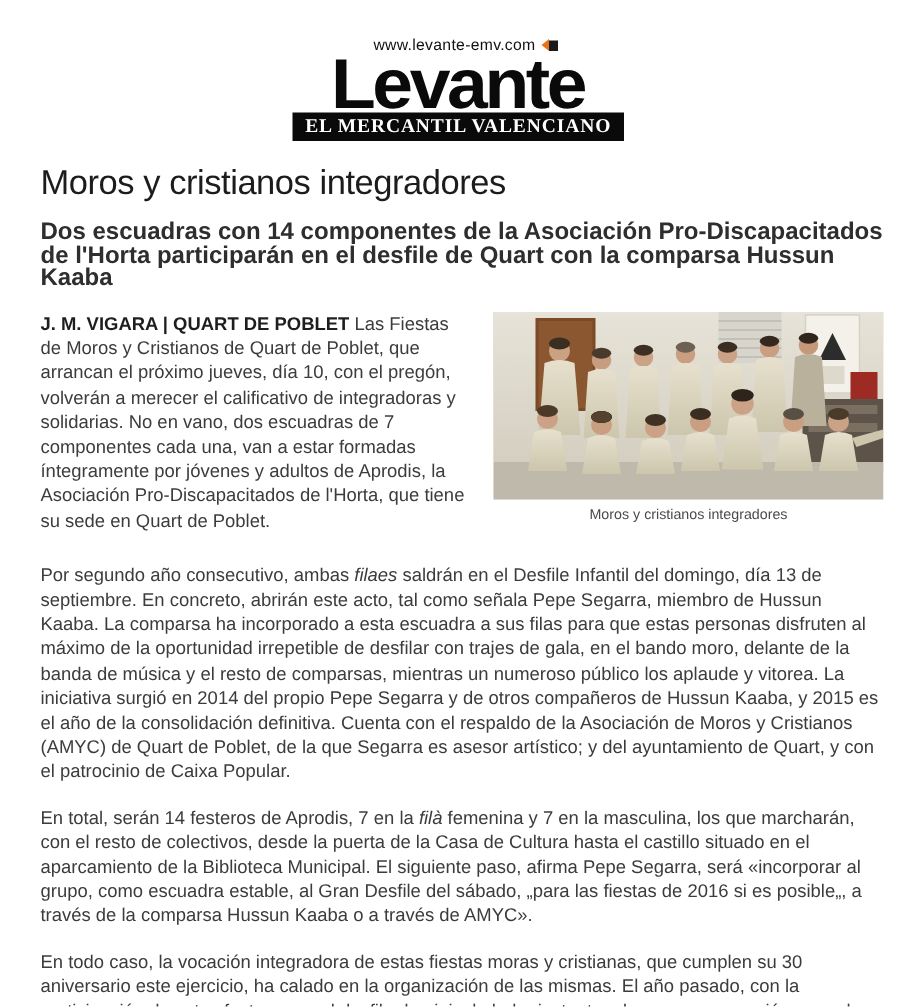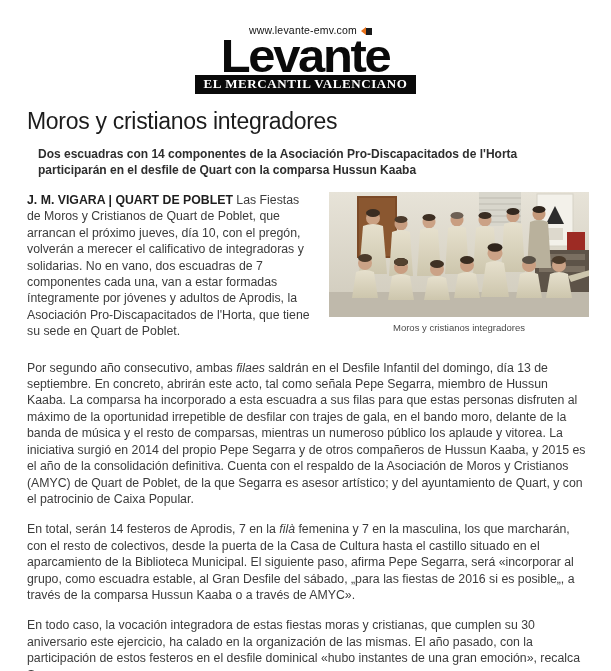--- a/index.html
+++ b/index.html
@@ -91,24 +91,24 @@
     font-weight: normal;
     font-size: 23px;
     line-height: 27px;
     color: #1c1c1c;
     margin: 0 0 12px 0;
     letter-spacing: -0.3px;
   }
   .subhead {
     font-family: "Liberation Sans", sans-serif;
     font-weight: bold;
-    font-size: 12px;
+    font-size: 16px;
     line-height: 15.5px;
     color: #2e2e2e;
-    margin: 0 0 14px 11px;
+    margin: 0 0 14px 0;
     max-width: 562px;
   }
   .dateline {
     font-family: "Liberation Sans", sans-serif;
     font-size: 10.5px;
     line-height: 14px;
     color: #5d7894;
     margin: 0 0 16px 0;
     letter-spacing: 0.1px;
   }

